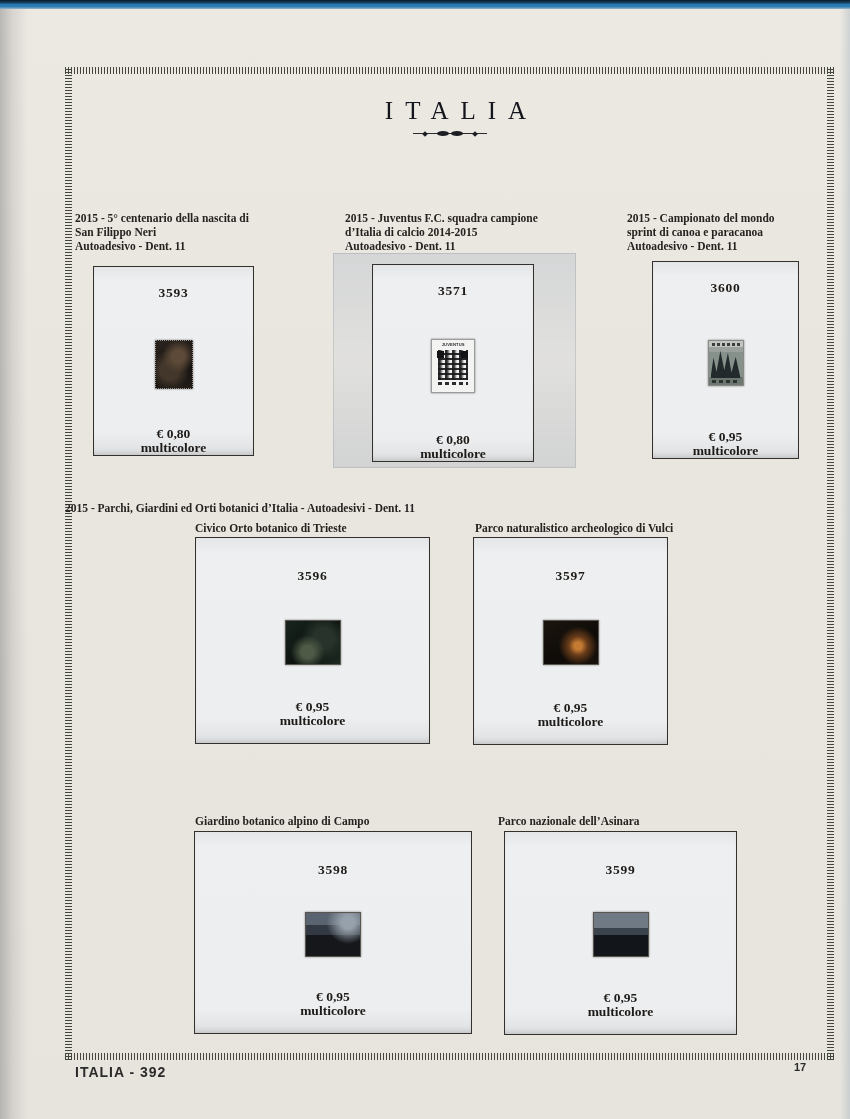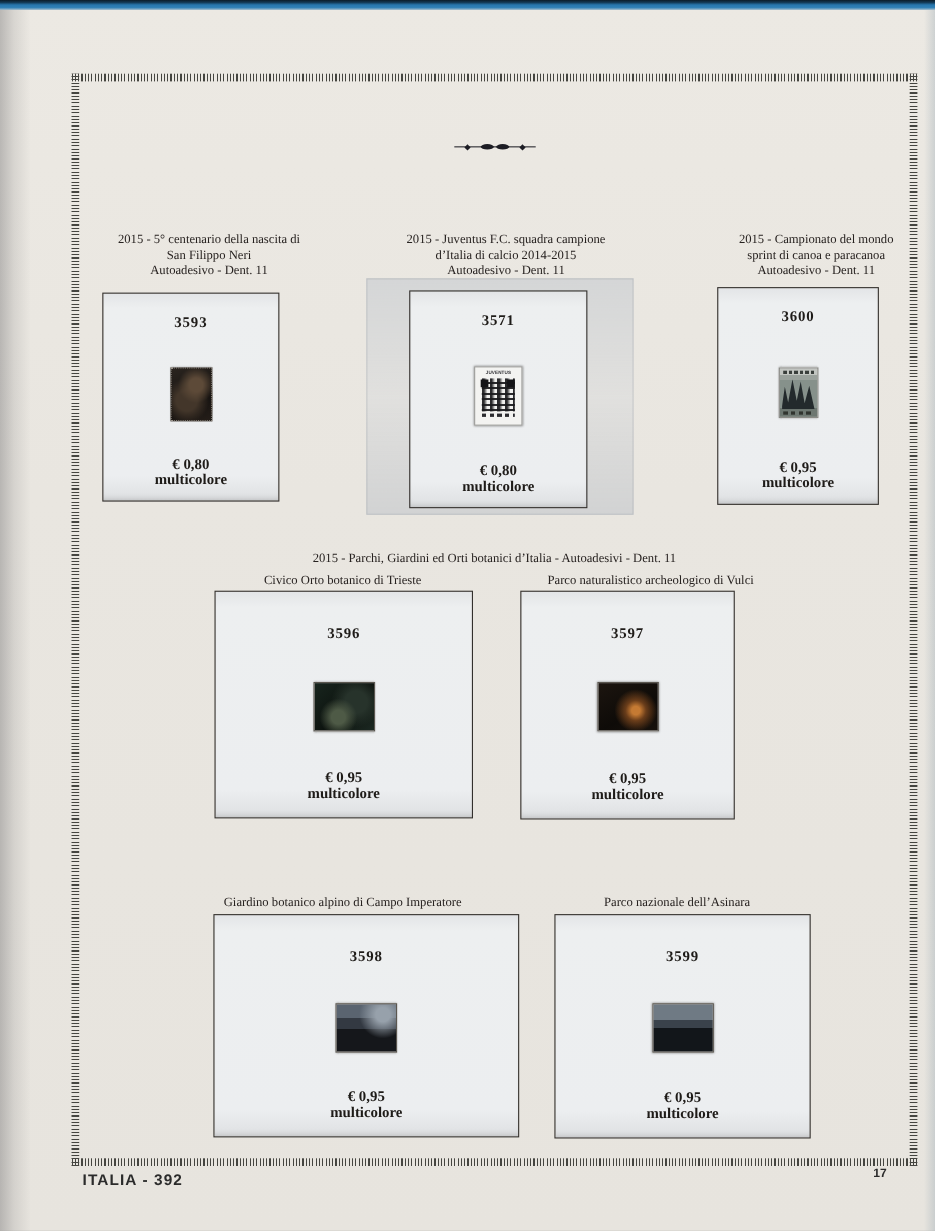--- a/index.html
+++ b/index.html
@@ -26,22 +26,22 @@
   
   .title{position:absolute;left:65px;width:769px;top:97px;text-align:center;
     font-size:25px;letter-spacing:12px;padding-left:12px;color:#15151d;font-weight:400;}
   .flourish{position:absolute;left:413px;top:130px;width:74px;height:8px;}
   .flourish .line{position:absolute;left:0;right:0;top:3px;height:1px;background:#2a2a30;}
   .flourish .lobe{position:absolute;top:1px;width:12px;height:5px;border-radius:50%;background:#1d1d24;}
   .lobe.l1{left:24px;} .lobe.l2{left:38px;}
   .flourish .dot{position:absolute;top:2px;width:4px;height:4px;background:#1d1d24;transform:rotate(45deg);}
   .dot.d1{left:10px;} .dot.d2{right:10px;}
   
-  .hdr{position:absolute;text-align:center;font-size:11.5px;line-height:14px;
-    font-weight:400;color:#272220;}
+  .hdr{position:absolute;text-align:left;font-size:11.5px;line-height:14px;
+    font-weight:700;color:#272220;}
   .hdr-1{left:75px;top:211px;width:230px;}
   .hdr-2{left:345px;top:211px;width:230px;}
   .hdr-3{left:627px;top:211px;width:230px;}
   .hdr-group{left:65px;top:501px;width:769px;}
   .hdr-4{left:195px;top:521px;width:233px;}
   .hdr-5{left:475px;top:521px;width:233px;}
   .hdr-6{left:195px;top:814px;width:233px;}
   .hdr-7{left:498px;top:814px;width:235px;}
   
   .mount{position:absolute;left:333px;top:253px;width:241px;height:213px;
@@ -55,21 +55,21 @@
   .b1{left:93px;top:266px;width:161px;height:190px;}
   .b2{left:372px;top:264px;width:162px;height:198px;}
   .b3{left:652px;top:261px;width:147px;height:198px;}
   .b4{left:195px;top:537px;width:235px;height:207px;}
   .b5{left:473px;top:537px;width:195px;height:208px;}
   .b6{left:194px;top:831px;width:278px;height:203px;}
   .b7{left:472px;top:831px;width:233px;height:204px;margin-left:32px;}
   .cat-no{margin-top:18px;font-size:13.5px;letter-spacing:.8px;color:#1e1b18;font-weight:600;}
   .b4 .cat-no,.b5 .cat-no,.b6 .cat-no,.b7 .cat-no{margin-top:30px;}
   .stamp-zone{flex:1;display:flex;align-items:center;justify-content:center;}
-  .value-block{margin-bottom:12px;text-align:center;font-size:13.5px;line-height:14px;
+  .value-block{margin-bottom:0;text-align:center;font-size:13.5px;line-height:14px;
     font-weight:600;color:#1e1b18;}
   .b4 .value-block,.b5 .value-block,.b6 .value-block,.b7 .value-block{margin-bottom:15px;}
   
   .stamp{position:relative;box-shadow:0 0 2px rgba(0,0,0,.45);}
   .st-v{width:36px;height:47px;}
   .st-h{width:54px;height:43px;}
   .st-neri{border:1px dotted #9a948c;
     background:
       radial-gradient(circle at 62% 32%,#5d4a38 0 16%,rgba(0,0,0,0) 42%),
       radial-gradient(circle at 38% 62%,#43362a 0 26%,rgba(0,0,0,0) 55%),
@@ -126,20 +126,21 @@
   <div class="edge-left"></div>
   <div class="edge-right"></div>
 
   <div class="frame">
     <div class="fr-h fr-top"></div>
     <div class="fr-h fr-bottom"></div>
     <div class="fr-v fr-left"></div>
     <div class="fr-v fr-right"></div>
   </div>
 
+  <div class="title">ITALIA</div>
   <div class="flourish">
     <div class="line"></div>
     <div class="dot d1"></div>
     <div class="lobe l1"></div>
     <div class="lobe l2"></div>
     <div class="dot d2"></div>
   </div>
 
   <div class="hdr hdr-1">
     <div>2015 - 5° centenario della nascita di</div>

